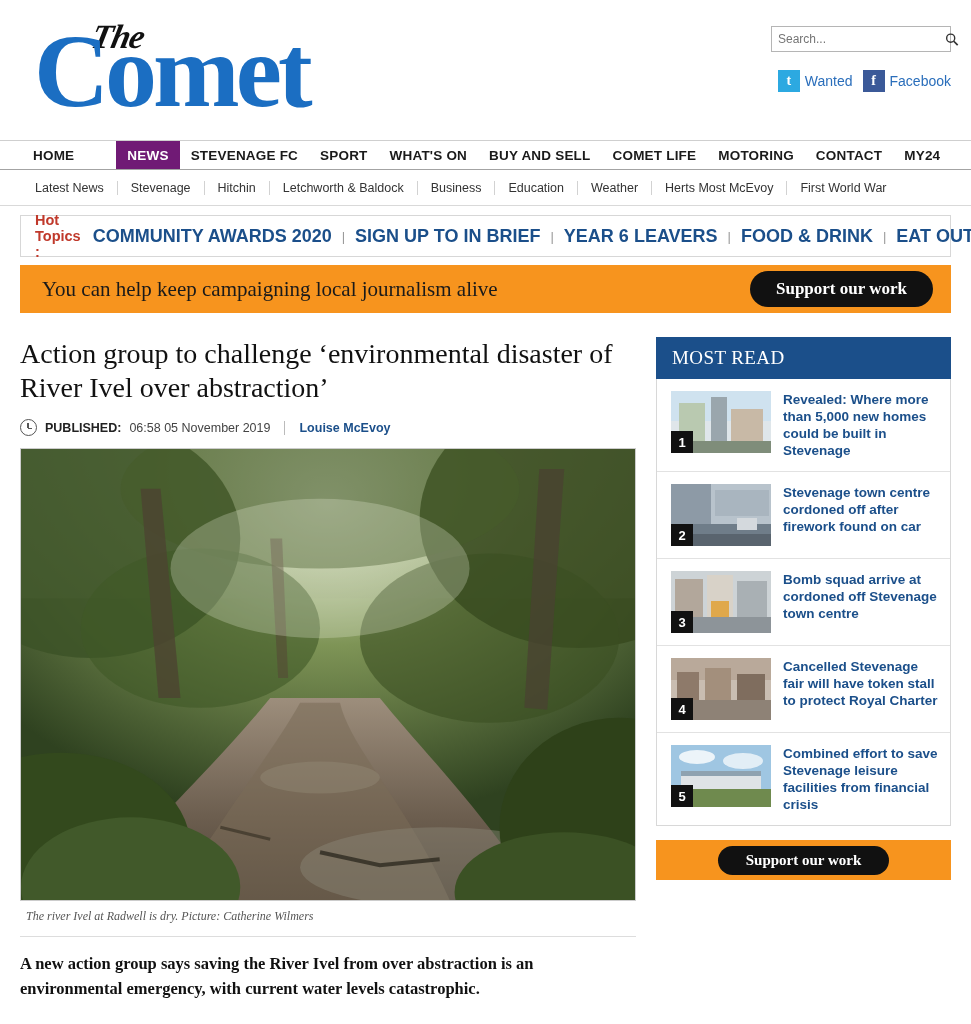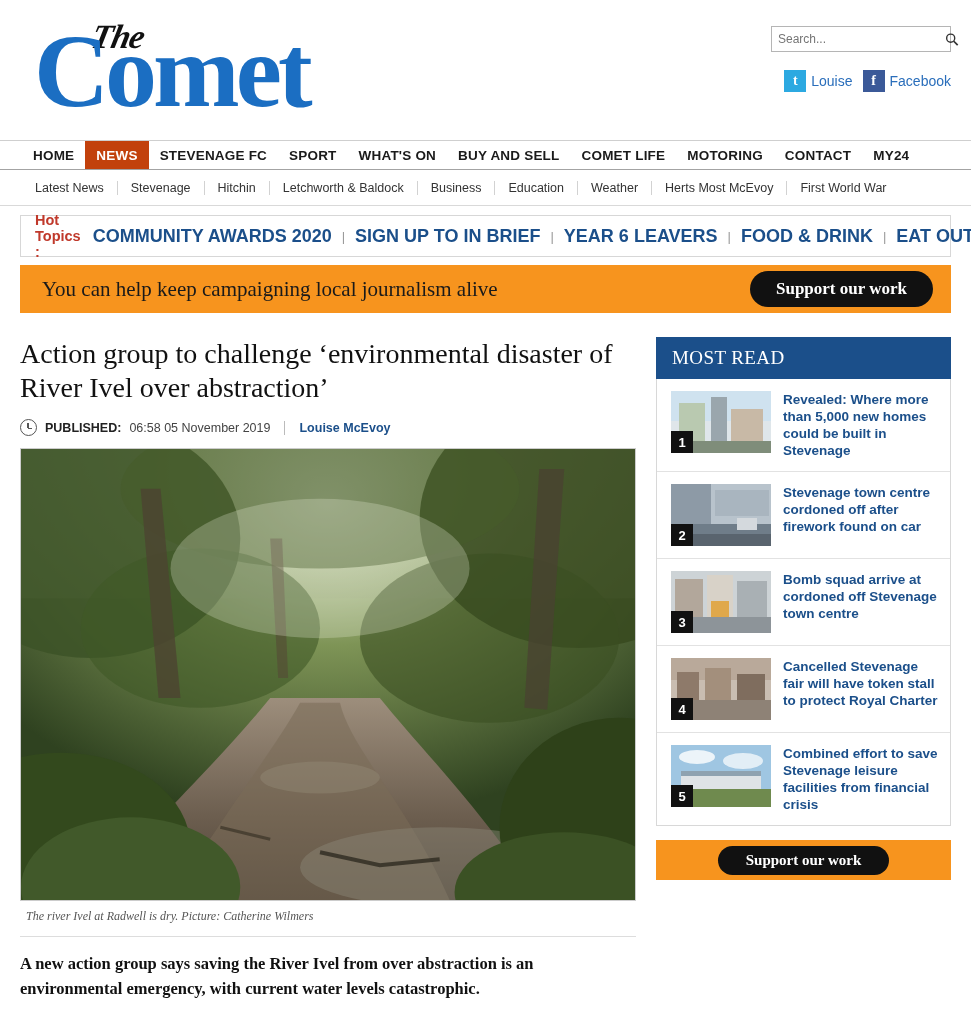--- a/index.html
+++ b/index.html
@@ -116,22 +116,23 @@
     display: flex; align-items: center;
     padding: 0 11px;
     font-size: 13.5px;
     font-weight: bold;
     color: #1a1a1a;
     letter-spacing: .2px;
     cursor: pointer;
     text-transform: uppercase;
   }
   .nav-primary .item.active {
-    background: #c2410c;
+    background: #701a75;
     color: #fff;
+    margin-left: 31px;
   }
 
   
   .nav-secondary {
     height: 36px;
     display: flex;
     align-items: center;
     padding-left: 22px;
     border-bottom: 1px solid #d9d9d9;
     background: #fff;
@@ -354,21 +355,21 @@
         <svg width="15" height="15" viewBox="0 0 16 16" aria-hidden="true">
           <circle cx="6.5" cy="6.5" r="4.6" fill="none" stroke="#333" stroke-width="1.6"></circle>
           <line x1="10" y1="10" x2="14.5" y2="14.5" stroke="#333" stroke-width="2"></line>
         </svg>
       </button>
     </div>
 
     <div class="social">
       <span class="pair">
         <span class="sq tw">t</span>
-        <a href="#">Louise</a>
+        <a href="#">Wanted</a>
       </span>
       <span class="pair">
         <span class="sq fb">f</span>
         <a href="#">Facebook</a>
       </span>
     </div>
   </div>
 
   <div class="nav-primary">
     <div class="item">HOME</div>

